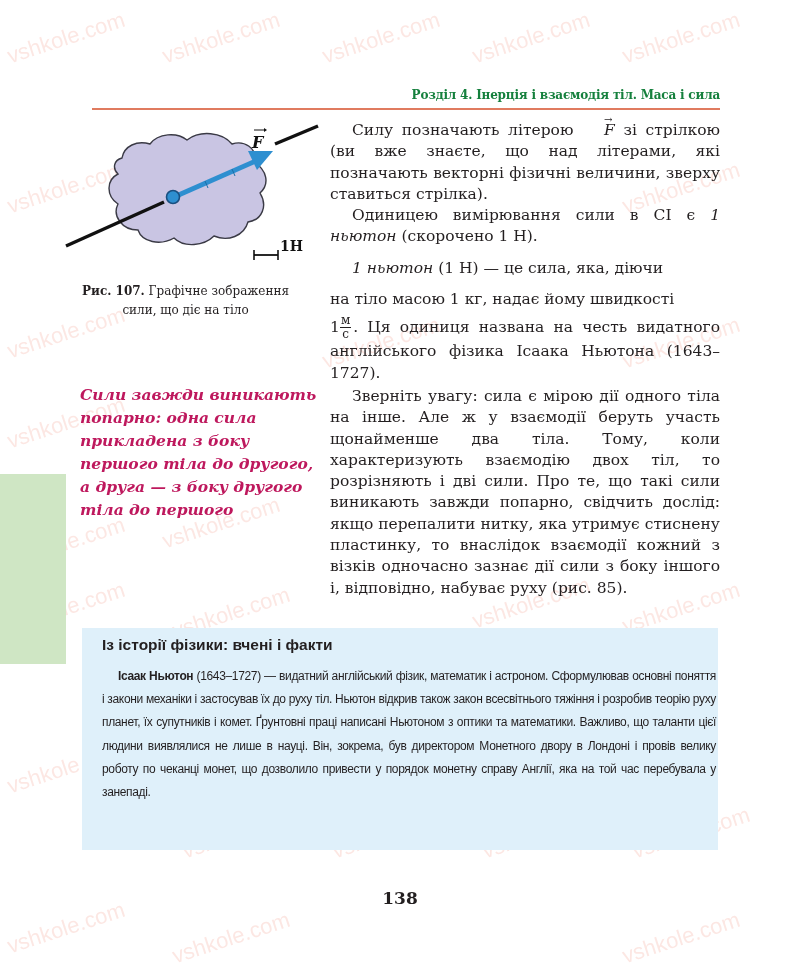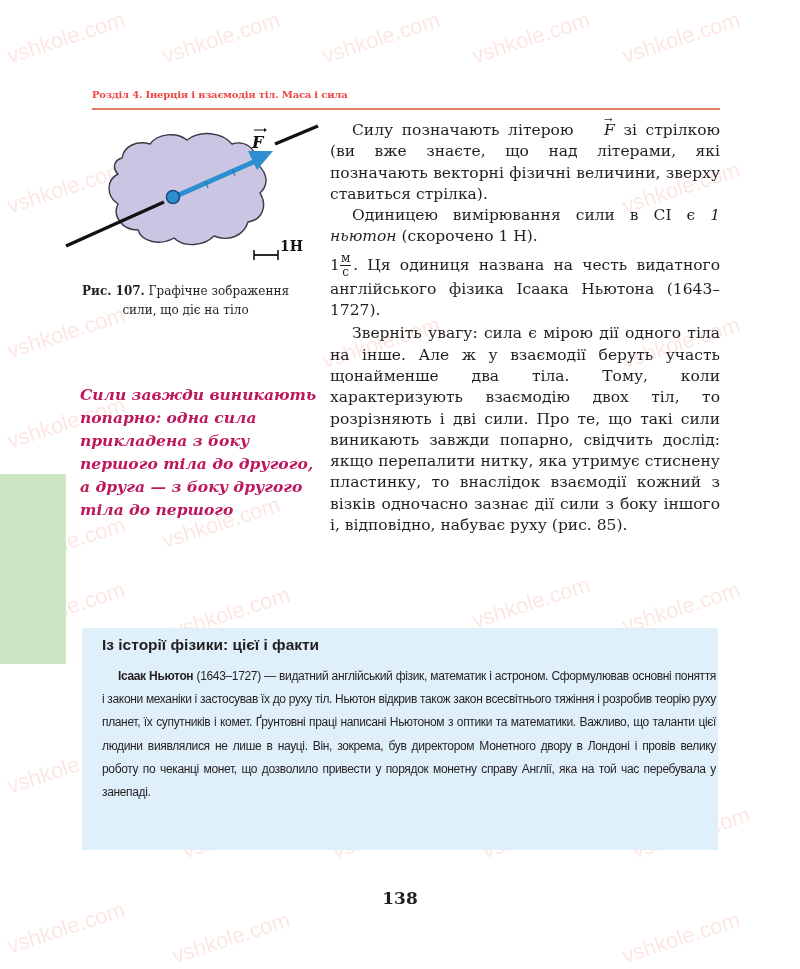--- a/index.html
+++ b/index.html
@@ -32,24 +32,25 @@
     .header {
       position: absolute;
       left: 92px;
       top: 86px;
       width: 628px;
       z-index: 2;
     }
     .header-title {
       font-family: "DejaVu Serif", serif;
       font-weight: bold;
-      font-size: 10px;
+      font-size: 12px;
       letter-spacing: -0.2px;
-      color: #ef4444;
+      color: #15803d;
       line-height: 18px;
+      text-align: right;
     }
     .header-rule {
       margin-top: 4px;
       height: 2px;
       background: #e07b5f;
       width: 628px;
     }
     .figure {
       position: absolute;
       left: 62px;
@@ -278,21 +279,22 @@
   <b>Рис. 107.</b><span> Графічне зображення сили, що діє на тіло</span>
 </div>
 
 <div class="side-note">Сили завжди виникають попарно: одна сила прикладена з боку першого тіла до другого, а друга — з боку другого тіла до першого</div>
 
 <div class="green-strip"></div>
 
 <div class="main-col">
   <p><span>Силу позначають літерою </span><span class="vec">F</span><span> зі стрілкою (ви вже знаєте, що над літерами, які позначають векторні фізичні величини, зверху ставиться стрілка).</span></p>
   <p class="p-unit"><span>Одиницею вимірювання сили в СІ є </span><i>1 ньютон</i><span> (скорочено 1 Н).</span></p>
+  <p class="p-def"><i>1 ньютон</i><span> (1 Н) — це сила, яка, діючи</span><span class="l2">на тіло масою 1 кг, надає йому швидкості</span></p>
   <p class="p-speed"><span>1</span><span class="frac"><span class="num">м</span><span class="den">с</span></span><span>. Ця одиниця названа на честь видатного англійського фізика Ісаака Ньютона (1643–1727).</span></p>
   <p class="p-note">Зверніть увагу: сила є мірою дії одного тіла на інше. Але ж у взаємодії беруть участь щонайменше два тіла. Тому, коли характеризують взаємодію двох тіл, то розрізняють і дві сили. Про те, що такі сили виникають завжди попарно, свідчить дослід: якщо перепалити нитку, яка утримує стиснену пластинку, то внаслідок взаємодії кожний з візків одночасно зазнає дії сили з боку іншого і, відповідно, набуває руху (рис. 85).</p>
 </div>
 
 <div class="history-box"></div>
-<div class="history-title">Із історії фізики: цієї і факти</div>
+<div class="history-title">Із історії фізики: вчені і факти</div>
 <div class="history-text"><span class="indent"></span><b>Ісаак Ньютон</b><span> (1643–1727) — видатний англійський фізик, математик і астроном. Сформулював основні поняття і закони механіки і застосував їх до руху тіл. Ньютон відкрив також закон всесвітнього тяжіння і розробив теорію руху планет, їх супутників і комет. Ґрунтовні праці написані Ньютоном з оптики та математики. Важливо, що таланти цієї людини виявлялися не лише в науці. Він, зокрема, був директором Монетного двору в Лондоні і провів велику роботу по чеканці монет, що дозволило привести у порядок монетну справу Англії, яка на той час перебувала у занепаді.</span></div>
 
 <div class="page-number">138</div>
 
 </body></html>

